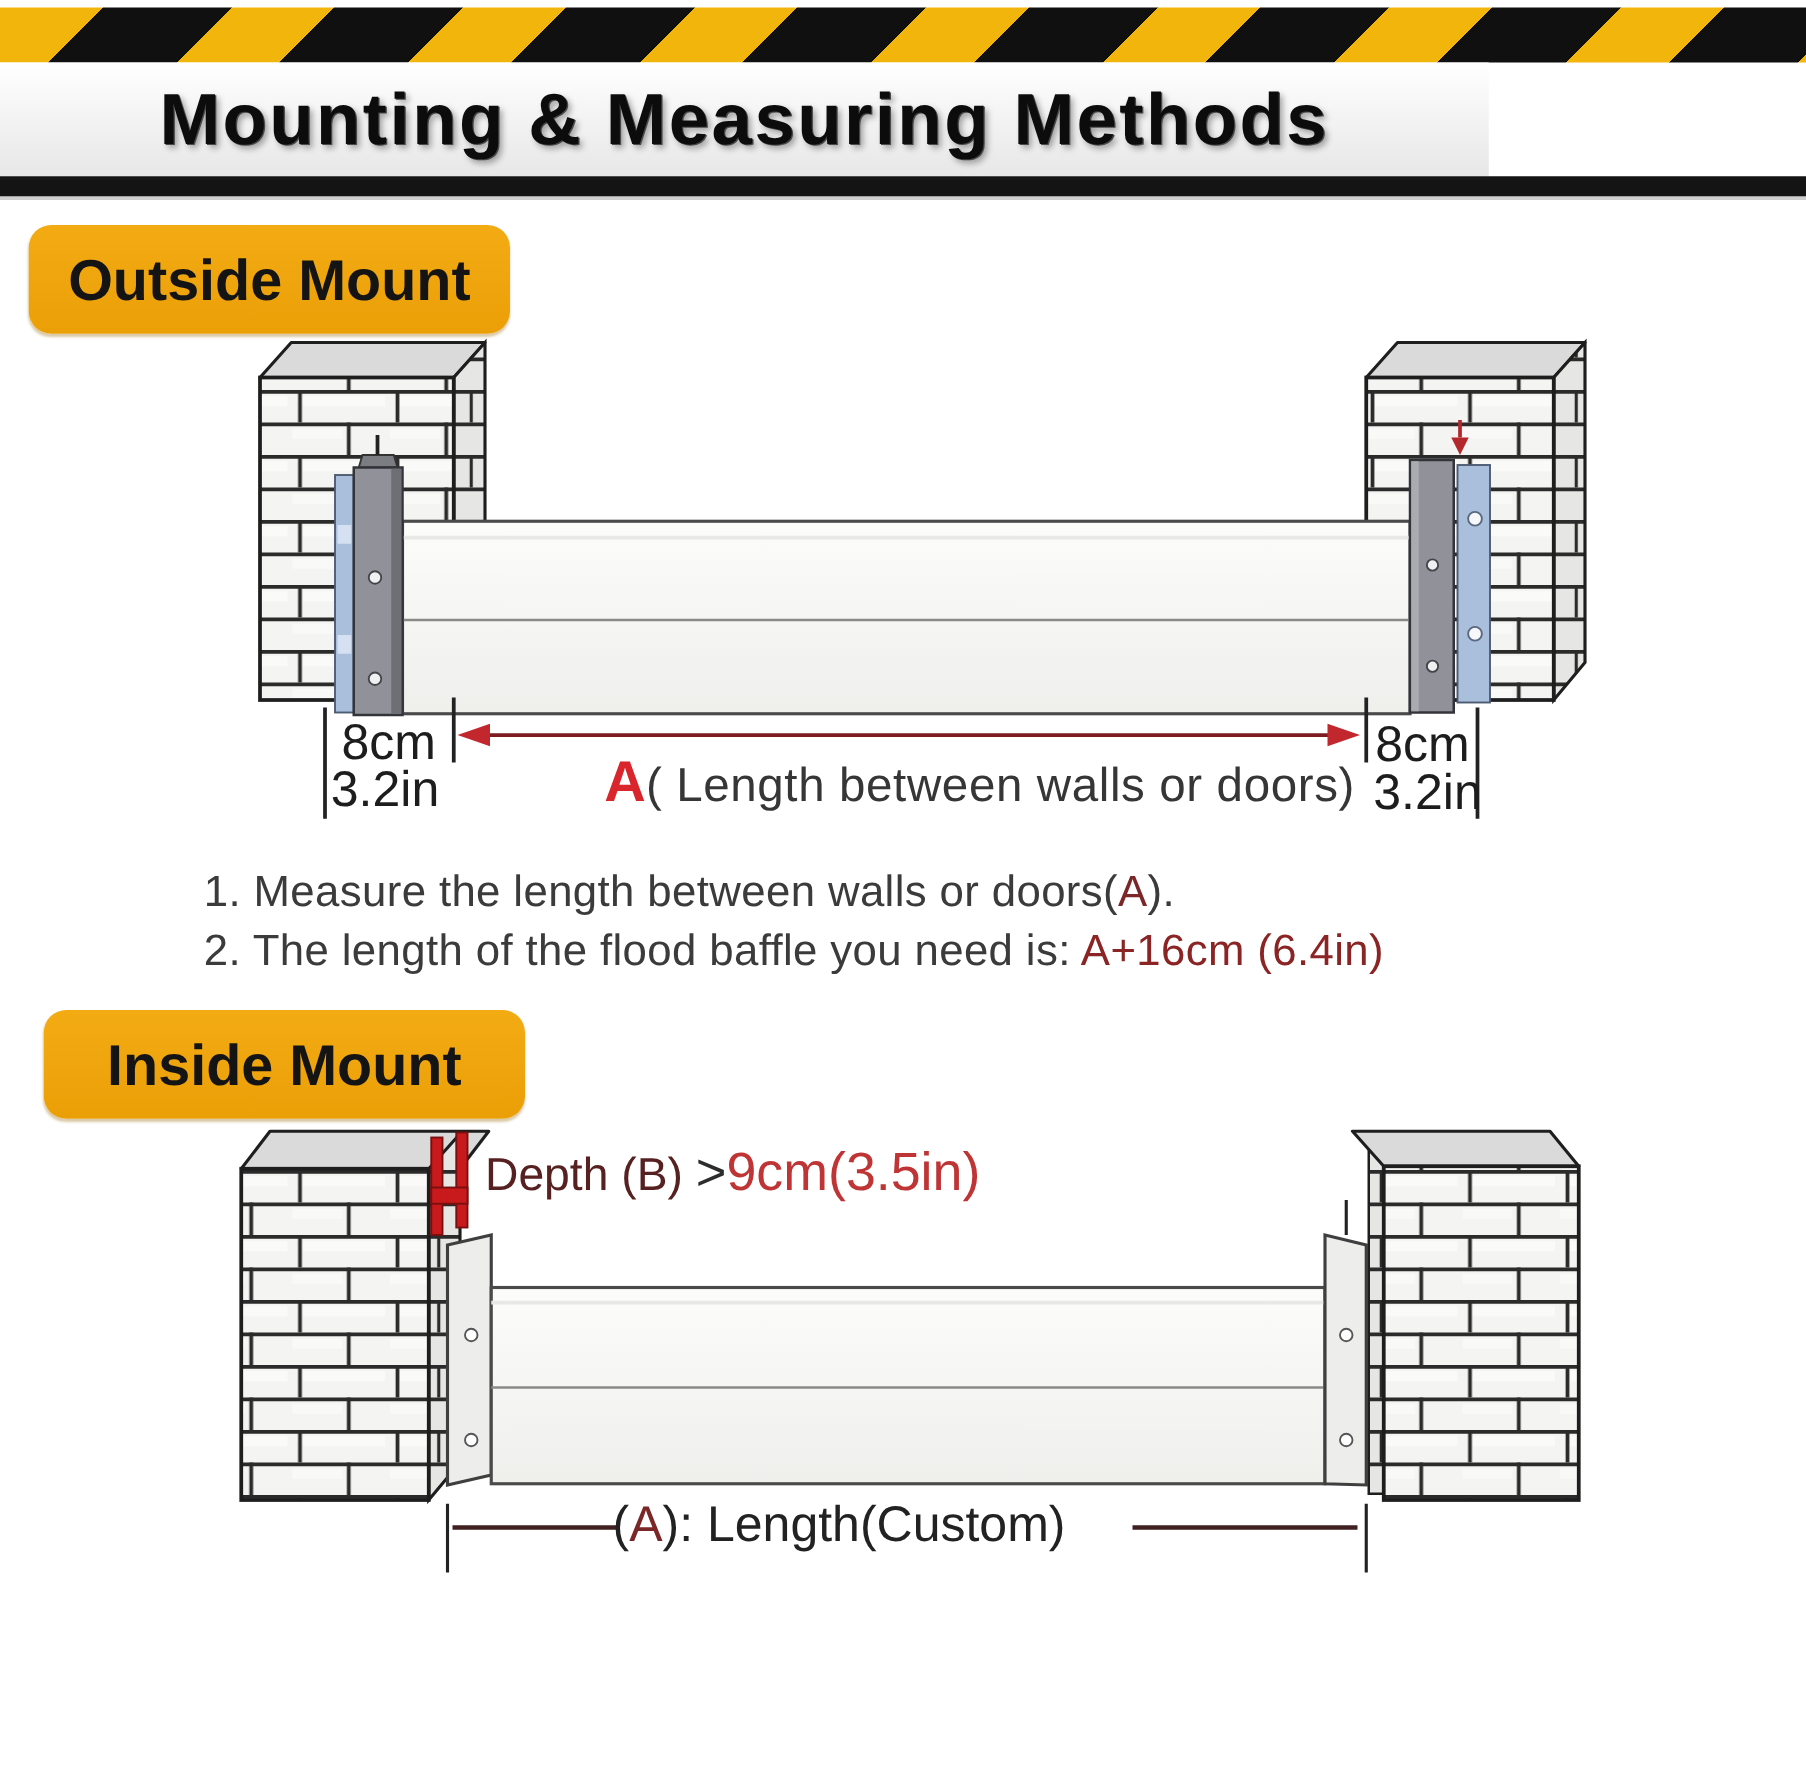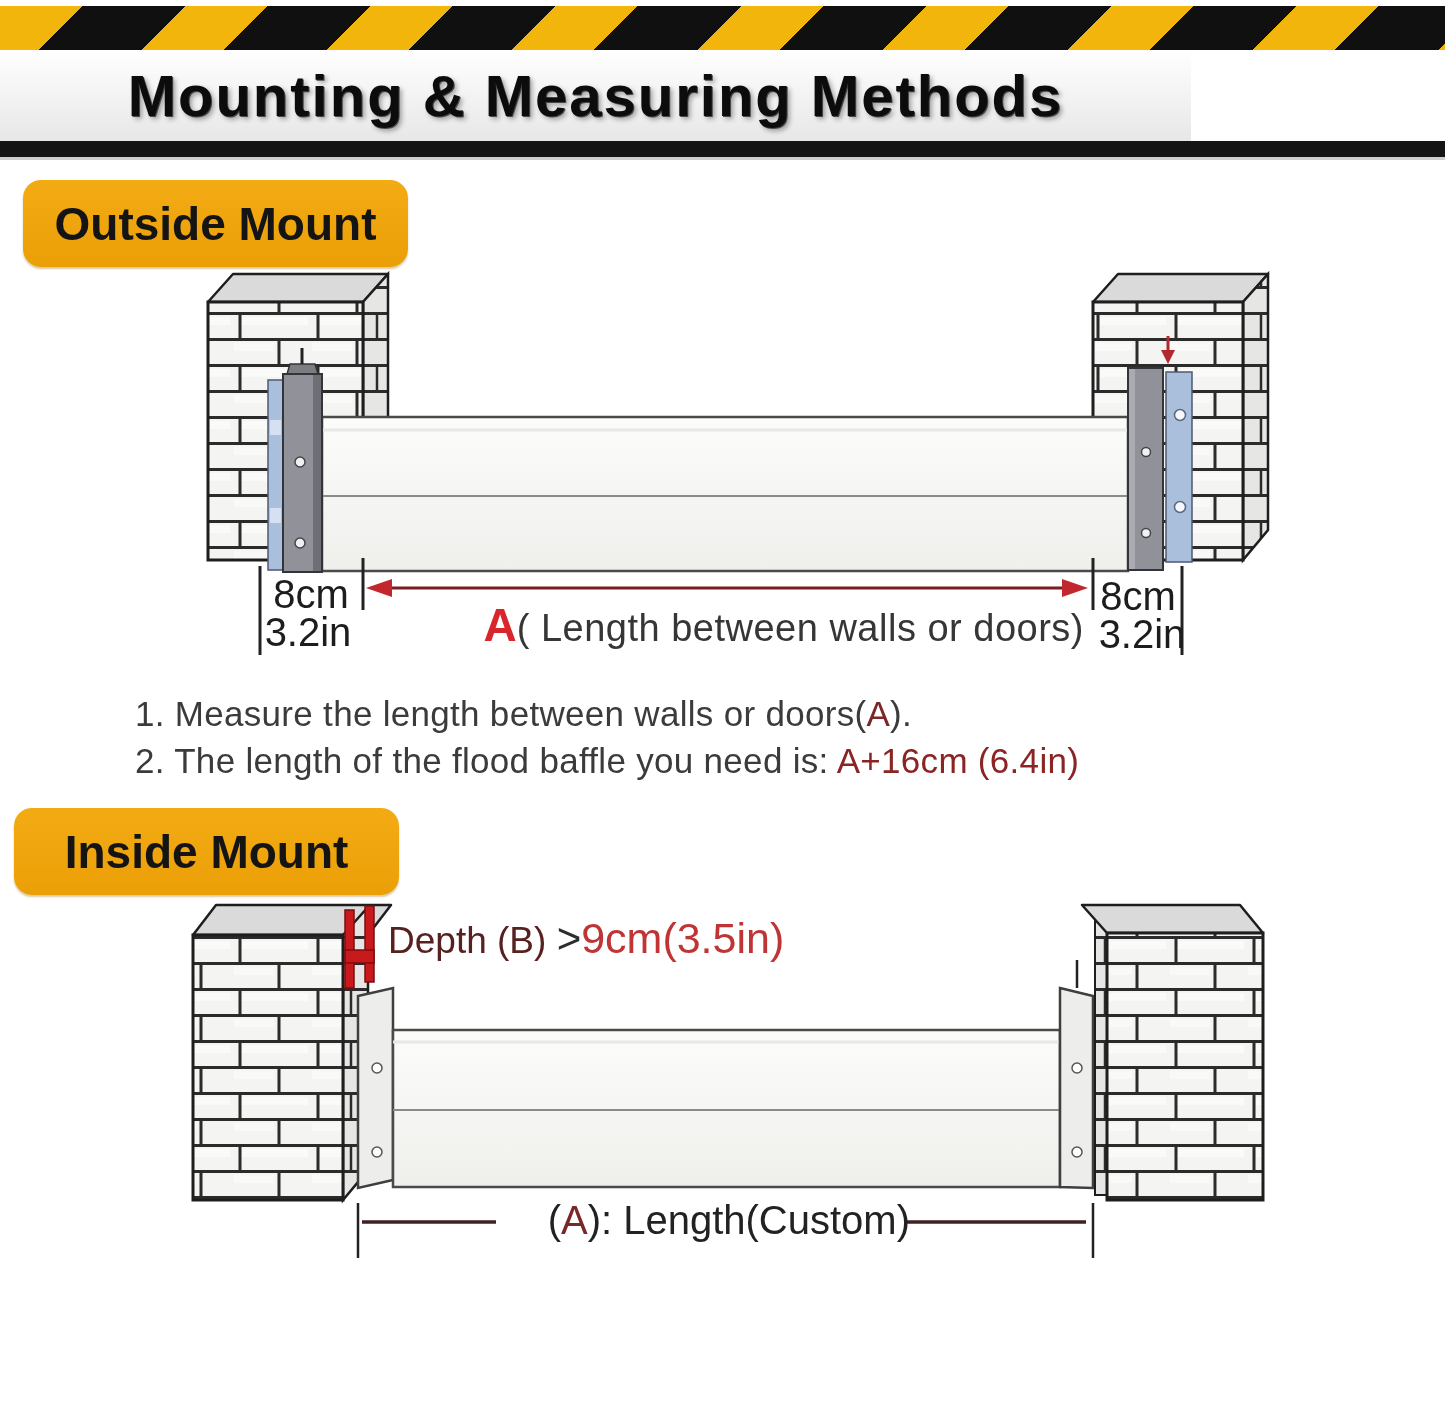--- a/index.html
+++ b/index.html
@@ -17,48 +17,48 @@
   .ylabel{position:absolute;width:385px;height:87px;background:linear-gradient(#f3ab14,#eb9f07);
           border-radius:18px;display:flex;align-items:center;justify-content:center;
           font-size:46px;font-weight:bold;color:#141414;box-shadow:0 2px 2px rgba(150,100,0,0.35);}
   
   .diagram-layer{position:absolute;left:0;top:0;}
   
   .m{position:absolute;font-size:40px;color:#1d1d1d;text-align:center;white-space:nowrap;}
   .lenlabel{position:absolute;left:444px;top:598px;width:640px;text-align:right;white-space:nowrap;color:#333;}
   .lenlabel .bigA{font-size:46px;font-weight:bold;color:#d8262c;}
   .lenlabel .rest{font-size:38px;letter-spacing:0.5px;color:#363636;}
-  .instr{position:absolute;font-size:35px;color:#3b3b3b;letter-spacing:0.3px;white-space:nowrap;}
+  .instr{position:absolute;font-size:35px;color:#3b3b3b;letter-spacing:0.3px;white-space:nowrap;margin-left:28px;}
   .instr .reda{color:#7b2727;}
   .instr .hl{color:#8b2424;}
   .depthlabel{position:absolute;left:388px;top:914px;white-space:nowrap;}
   .depthlabel .d1{font-size:37px;color:#572121;}
   .depthlabel .d2{font-size:42px;color:#2d2d2d;}
   .depthlabel .d3{font-size:43px;color:#bf3434;}
-  .inlen{position:absolute;left:490px;top:1198px;width:420px;text-align:right;font-size:40px;color:#222;white-space:nowrap;}
+  .inlen{position:absolute;left:490px;top:1198px;width:420px;text-align:left;font-size:40px;color:#222;white-space:nowrap;}
   .inlen .reda{color:#7b2727;}
   .binstr{position:absolute;font-size:35px;color:#3b3b3b;letter-spacing:0.3px;white-space:nowrap;}
   .binstr .reda{color:#7b2727;}
   .binstr .hl{color:#8b2424;}
 </style>
 </head>
 <body>
 
 <div class="page">
 
   <div class="stripes"></div>
   <div class="titleband">
     <div class="title">Mounting &amp; Measuring Methods</div>
   </div>
   <div class="blackbar"></div>
 
   <div class="ylabel" style="left:23px;top:180px;">
     <span>Outside Mount</span>
   </div>
-  <div class="ylabel" style="left:14px;top:808px;">
+  <div class="ylabel" style="left:35px;top:808px;">
     <span>Inside Mount</span>
   </div>
 
   <svg class="diagram-layer" width="1445" height="1421" viewBox="0 0 1445 1421">
     <defs>
       <pattern id="brickFront" width="78" height="52" patternUnits="userSpaceOnUse">
         <rect width="78" height="52" fill="#f4f4f2"></rect>
         <path d="M0,1.5 H78 M0,27.5 H78" stroke="#2b2b2b" stroke-width="3" fill="none"></path>
         <path d="M6,0 V26 M45,26 V52" stroke="#2b2b2b" stroke-width="3" fill="none"></path>
         <rect x="8" y="5" width="66" height="8" fill="#ffffff" opacity="0.55"></rect>

